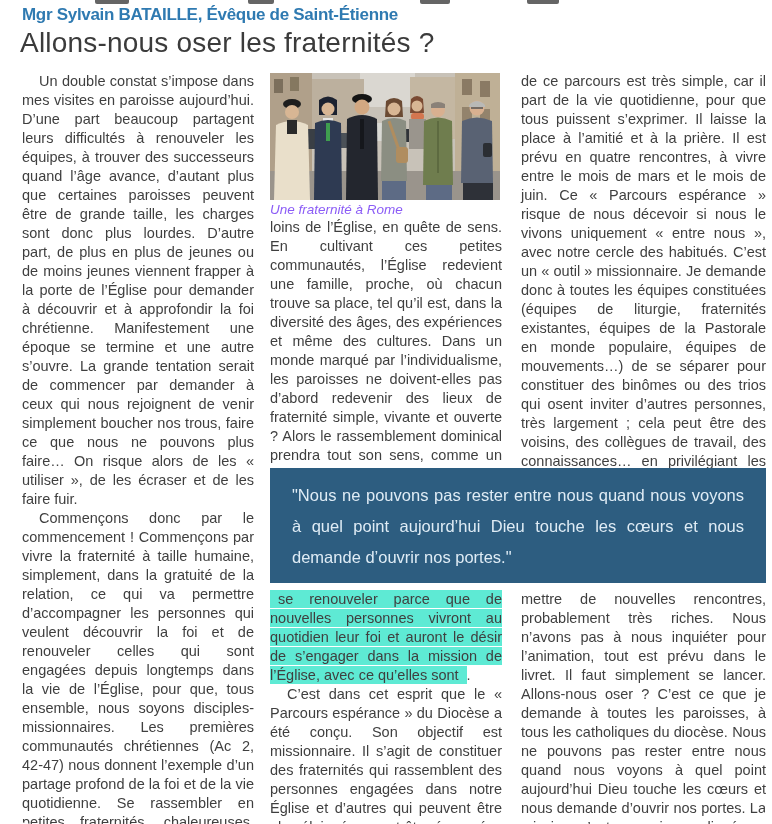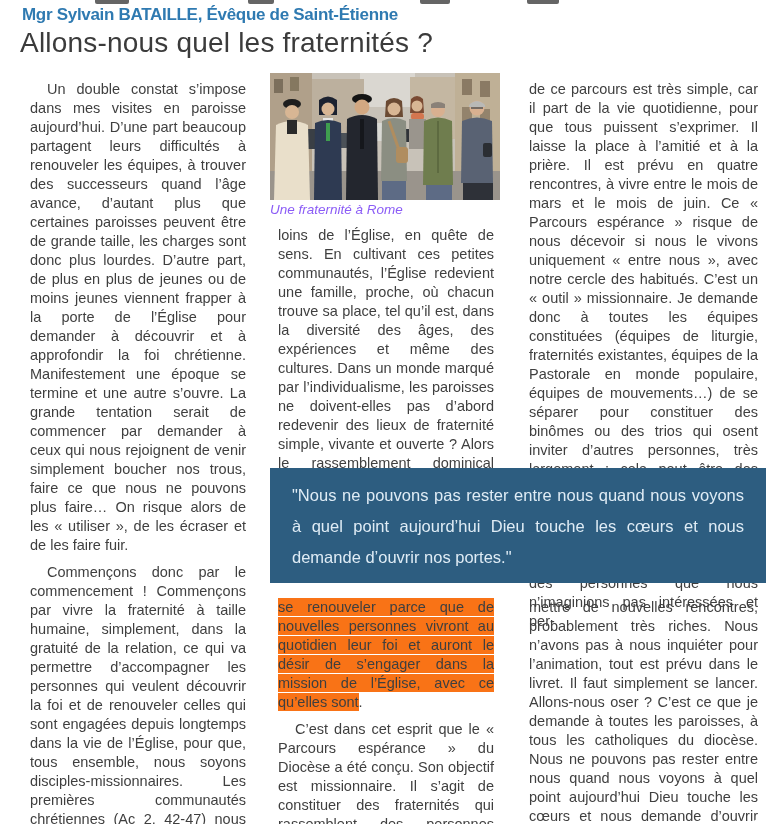--- a/index.html
+++ b/index.html
@@ -23,29 +23,29 @@
     font-size:28px;font-weight:500;letter-spacing:0.2px;
     color:#3b3b3b;
   }
   .col{
     position:absolute;
     font-size:14.5px;line-height:19px;
     text-align:justify;
     hyphens:auto;-webkit-hyphens:auto;
     color:#3f3f3f;
   }
-  .col p{margin:8px;}
+  .col p{margin:0;}
   .col p.indent{text-indent:17px;}
   .cont{text-align-last:justify;}
   #col1{left:22px;top:72px;width:232px;height:752px;}
   #col2-upper{left:270px;top:218px;width:232px;}
   #col3-upper{left:521px;top:72px;width:245px;}
   #col2-lower{left:270px;top:590px;width:232px;}
   #col3-lower{left:521px;top:590px;width:245px;}
-  .hl{background:#f97316;padding:1px 0;}
+  .hl{background:#5eead4;padding:1px 8px;}
   #photo-frame{
     position:absolute;left:270px;top:73px;width:230px;height:127px;
     overflow:hidden;background:#b9b0a2;
   }
   #photo-caption{
     position:absolute;left:270px;top:202px;width:232px;
     font-style:italic;font-size:13.5px;color:#8b5cf6;
   }
   #quote-box{
     position:absolute;left:270px;top:468px;width:496px;min-height:100px;
@@ -61,21 +61,21 @@
 <body>
 
 <div id="page">
 
   <div class="artifact" style="left:95px;width:34px;"></div>
   <div class="artifact" style="left:248px;width:26px;"></div>
   <div class="artifact" style="left:420px;width:30px;"></div>
   <div class="artifact" style="left:527px;width:32px;"></div>
 
   <div id="kicker">Mgr Sylvain BATAILLE, Évêque de Saint-Étienne</div>
-  <div id="title">Allons-nous quel les fraternités ?</div>
+  <div id="title">Allons-nous oser les fraternités ?</div>
 
   <div id="col1" class="col">
     <p class="indent">Un double constat s’impose dans mes visites en paroisse aujourd’hui. D’une part beaucoup partagent leurs difficultés à renouveler les équipes, à trouver des successeurs quand l’âge avance, d’autant plus que certaines paroisses peuvent être de grande taille, les charges sont donc plus lourdes. D’autre part, de plus en plus de jeunes ou de moins jeunes viennent frapper à la porte de l’Église pour demander à découvrir et à approfondir la foi chrétienne. Manifestement une époque se termine et une autre s’ouvre. La grande tentation serait de commencer par demander à ceux qui nous rejoignent de venir simplement boucher nos trous, faire ce que nous ne pouvons plus faire… On risque alors de les « utiliser », de les écraser et de les faire fuir.</p>
     <p class="indent cont">Commençons donc par le commencement ! Commençons par vivre la fraternité à taille humaine, simplement, dans la gratuité de la relation, ce qui va permettre d’accompagner les personnes qui veulent découvrir la foi et de renouveler celles qui sont engagées depuis longtemps dans la vie de l’Église, pour que, tous ensemble, nous soyons disciples-missionnaires. Les premières communautés chrétiennes (Ac 2, 42-47) nous donnent l’exemple d’un partage profond de la foi et de la vie quotidienne. Se rassembler en petites fraternités, chaleureuses, permet de créer des liens authentiques, de partager ses joies et ses peines, ses découvertes et ses questions, en se laissant éclairer par la Parole de Dieu, par l’expérience des autres, en se soutenant mutuellement, pour avancer ensemble à la suite du Christ. Le cadre « familial » favorise l’écoute, la confiance. Il offre aussi un espace d’accueil pour ceux qui sont</p>
   </div>
 
   <div id="photo-frame">
     <svg width="230" height="127" viewBox="0 0 230 127">
 
       <rect x="0" y="0" width="230" height="127" fill="#c8c2b8"></rect>

